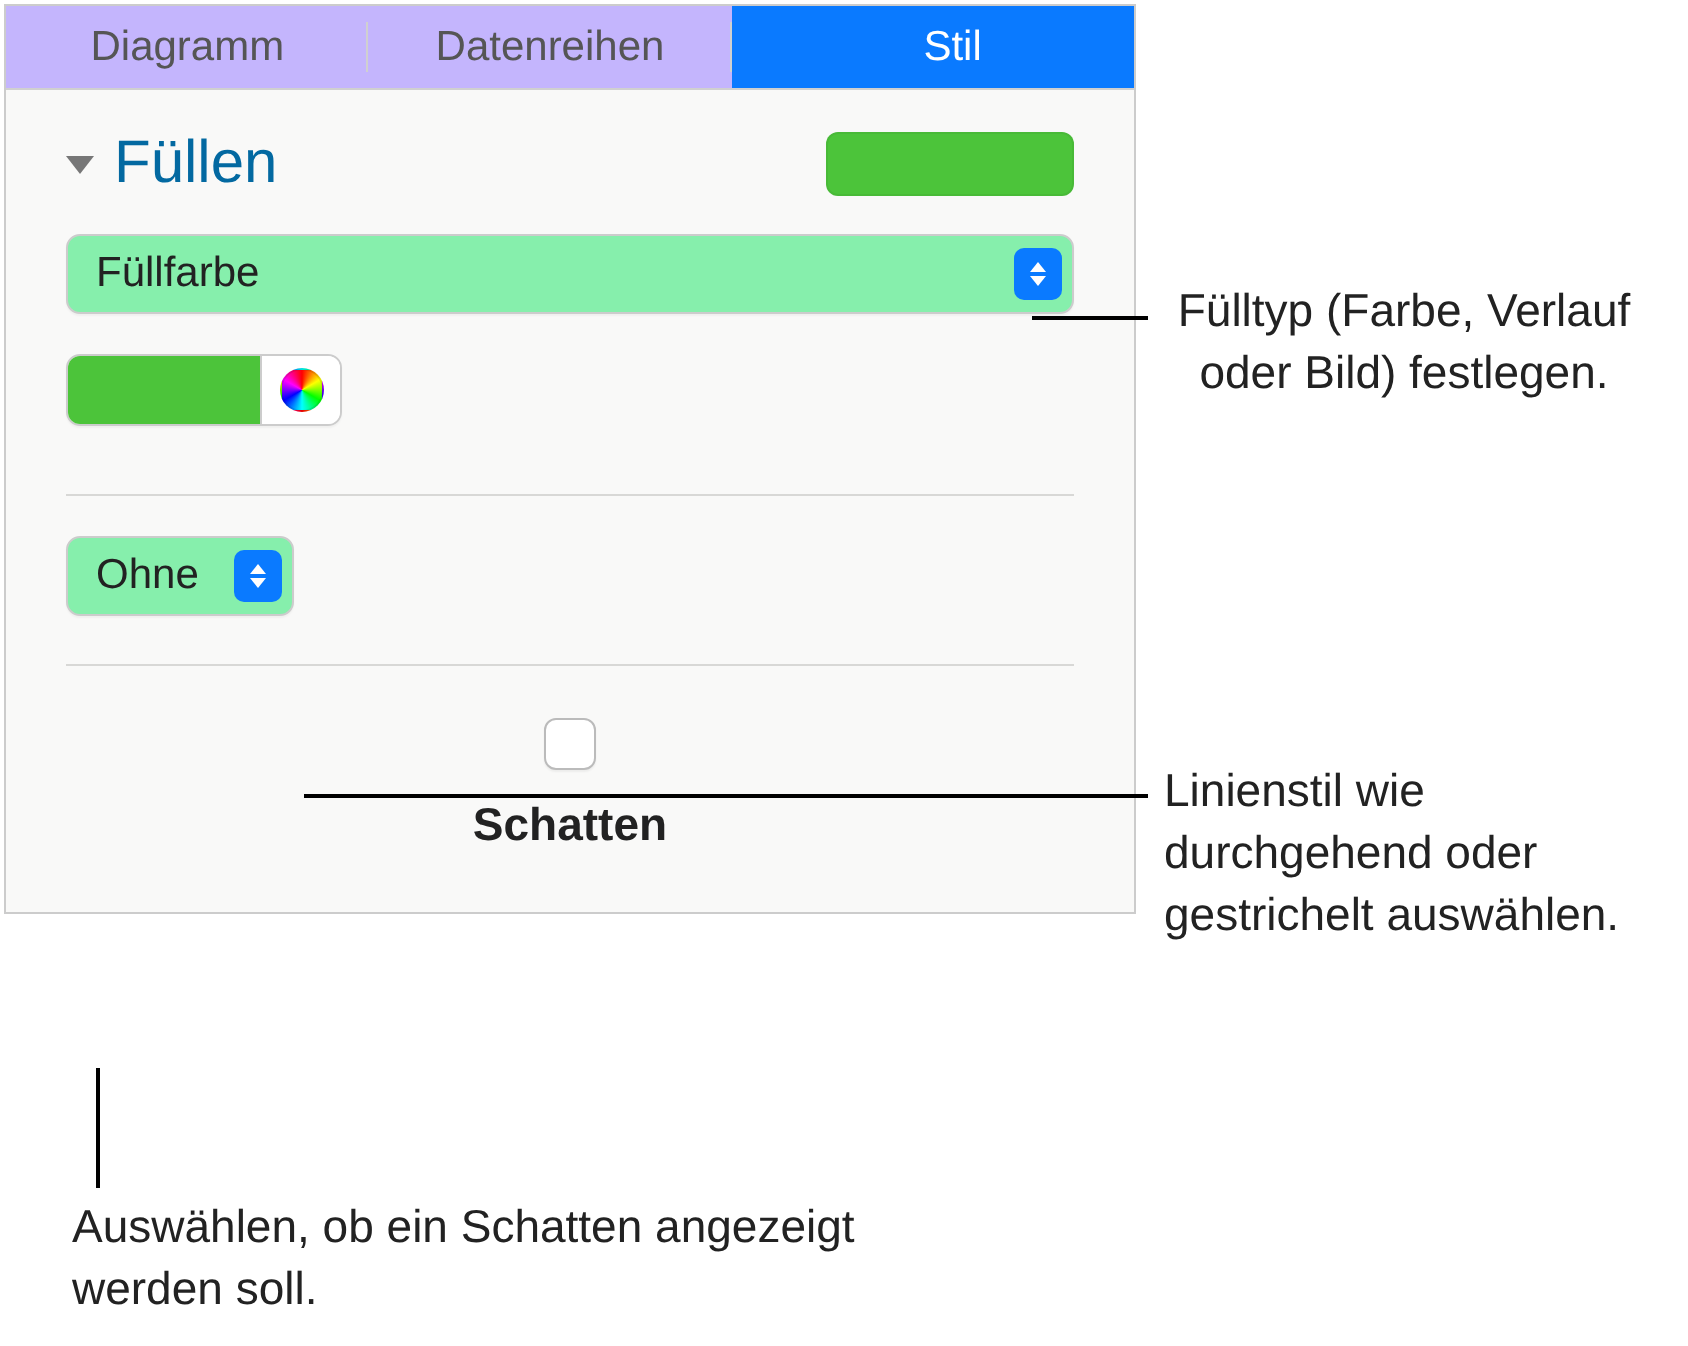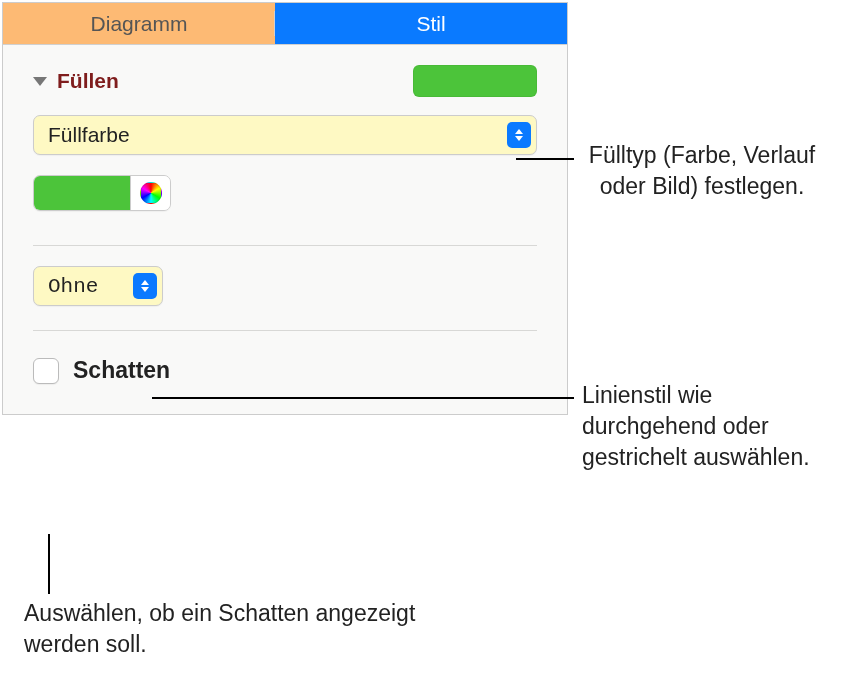--- a/index.html
+++ b/index.html
@@ -18,21 +18,21 @@
       width: 566px;
       border: 1px solid #ccc;
       background: #f9f9f8;
       position: absolute;
       left: 2px;
       top: 2px;
     }
     .tabs {
       display: flex;
       height: 42px;
-      background: #fdba74;
+      background: #c4b5fd;
       border-bottom: 1px solid #d0d0d0;
     }
     .tab {
       flex: 1;
       display: flex;
       align-items: center;
       justify-content: center;
       font-size: 21px;
       color: #555;
       cursor: default;
@@ -69,51 +69,50 @@
     }
     .disclosure-triangle {
       width: 0;
       height: 0;
       border-left: 7px solid transparent;
       border-right: 7px solid transparent;
       border-top: 9px solid #777;
       cursor: default;
     }
     .section-title {
-      font-size: 21px;
-      font-weight: 700;
-      color: #7f1d1d;
+      font-size: 30px;
+      font-weight: 400;
+      color: #0369a1;
     }
     .color-swatch {
       width: 124px;
       height: 32px;
       background: #4cc43a;
       border-radius: 6px;
       border: 1px solid rgba(0,0,0,0.05);
       cursor: default;
     }
     .popup-select {
       display: flex;
       align-items: center;
       justify-content: space-between;
-      background: #fef9c3;
+      background: #86efac;
       border: 1px solid #ccc;
       border-radius: 7px;
       padding: 6px 5px 6px 14px;
       font-size: 21px;
       color: #222;
       cursor: default;
       box-shadow: 0 1px 1px rgba(0,0,0,0.04);
     }
     .popup-select.full {
       width: 100%;
     }
     .popup-select.small {
-      width: 130px;
-      font-family: Liberation Mono, monospace;
+      width: 114px;
     }
     .popup-select-label {
       white-space: nowrap;
     }
     .popup-arrow-btn {
       width: 24px;
       height: 26px;
       background: #0a7aff;
       border-radius: 5px;
       display: flex;
@@ -173,20 +172,21 @@
     .divider {
       border: none;
       border-top: 1px solid #d8d8d6;
       margin: 14px 30px 0 30px;
     }
     .checkbox-row {
       display: flex;
       align-items: center;
       gap: 14px;
       padding: 26px 30px 30px 30px;
+      flex-direction: column;
     }
     .checkbox {
       width: 26px;
       height: 26px;
       background: #fff;
       border: 1px solid #bbb;
       border-radius: 6px;
       box-shadow: 0 1px 1px rgba(0,0,0,0.05);
       cursor: default;
     }
@@ -215,20 +215,23 @@
   </style>
 </head>
 <body>
 
 <div class="panel">
 
   <div class="tabs">
     <div class="tab sep">
       <span>Diagramm</span>
     </div>
+    <div class="tab sep">
+      <span>Datenreihen</span>
+    </div>
     <div class="tab active">
       <span>Stil</span>
     </div>
   </div>
 
   <div class="section">
     <div class="section-header">
       <div class="section-header-left">
         <div class="disclosure-triangle"></div>
         <div class="section-title">Füllen</div>
@@ -276,13 +279,13 @@
 
 </div>
 
 <div class="callout-line" style="left:516px; top:158px; width:58px;"></div>
 <div class="callout" style="left:582px; top:140px; width:240px;text-align:center;">Fülltyp (Farbe, Verlauf oder Bild) festlegen.</div>
 
 <div class="callout-line" style="left:152px; top:397px; width:422px;"></div>
 <div class="callout" style="left:582px; top:380px; width:250px;">Linienstil wie durchgehend oder gestrichelt auswählen.</div>
 
 <div class="callout-line-v" style="left:48px; top:534px; height:60px;"></div>
-<div class="callout" style="left:24px; top:598px; width:400px;">Auswählen, ob ein Schatten angezeigt werden soll.</div>
+<div class="callout" style="left:36px; top:598px; width:400px;">Auswählen, ob ein Schatten angezeigt werden soll.</div>
 
 </body></html>

